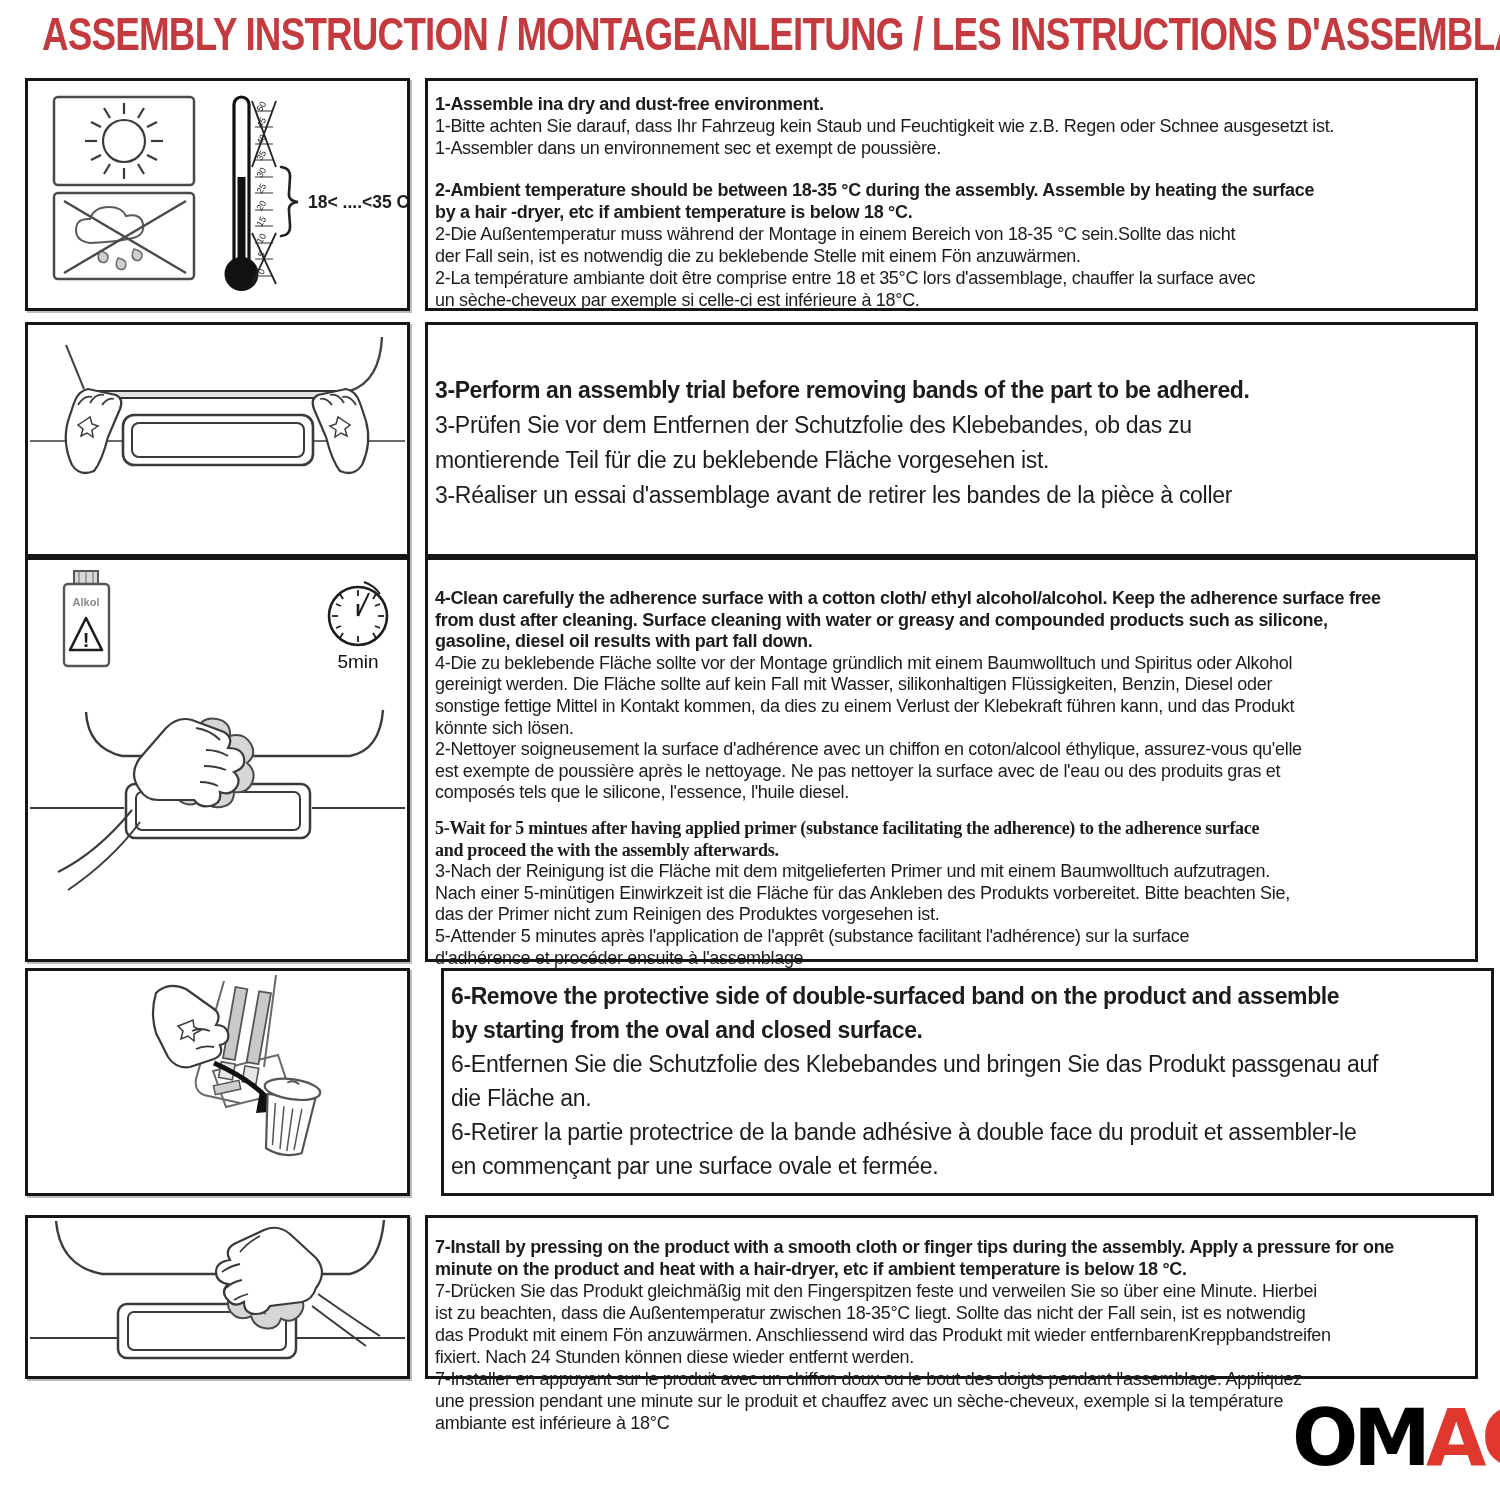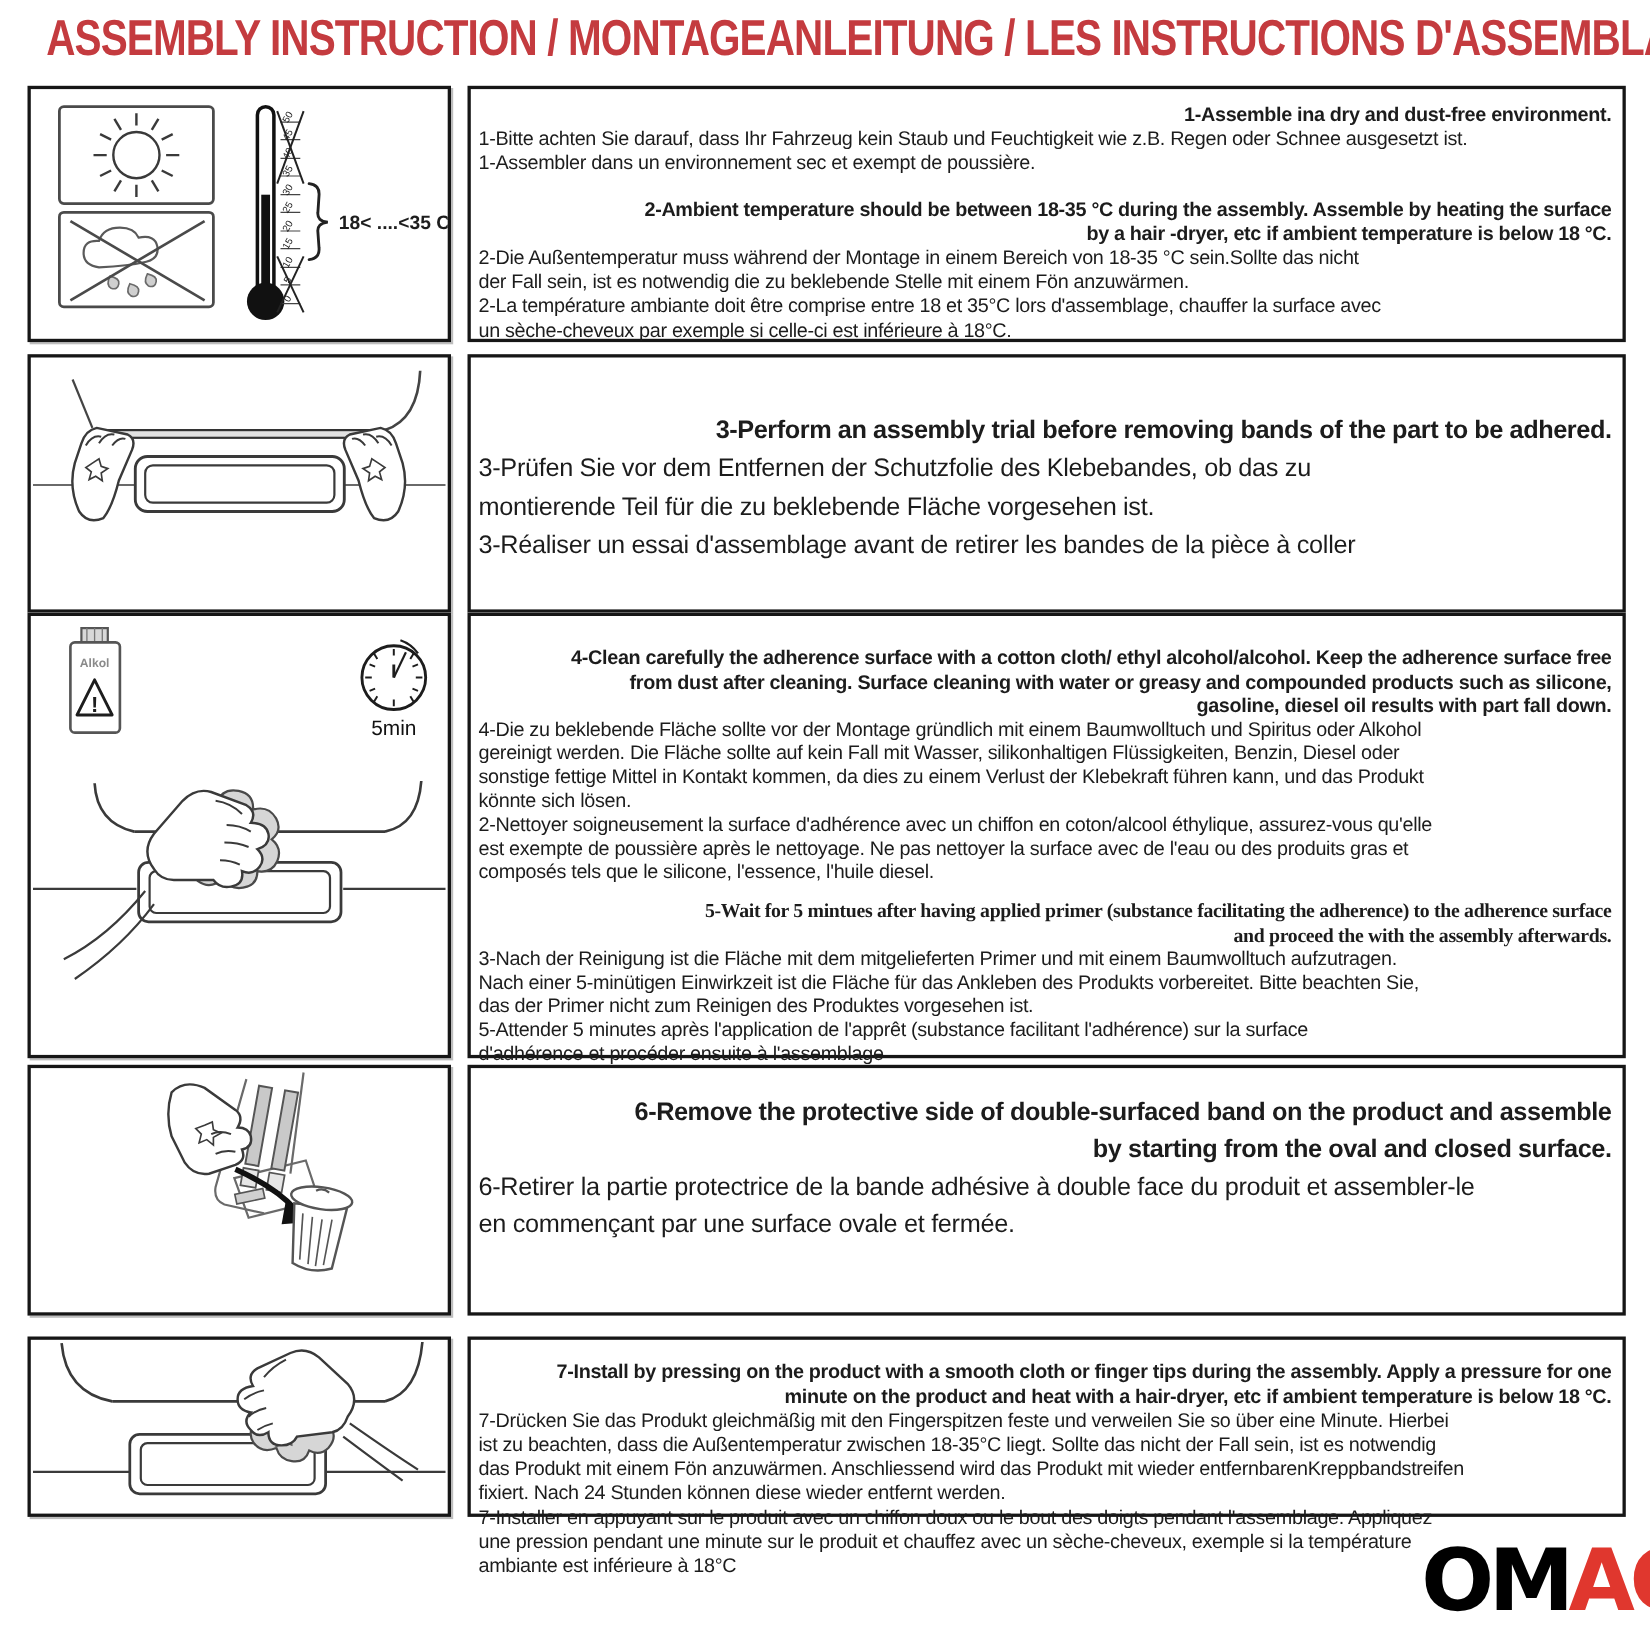--- a/index.html
+++ b/index.html
@@ -19,29 +19,29 @@
   .cell-left{left:25px;width:385px;box-shadow:2px 2px 0 #bdbdbd;}
   .cell-right{left:425px;width:1053px;}
   
   .r1{top:78px;height:233px;}
   .r2{top:322px;height:235px;}
   .r3{top:557px;height:405px;}
   .r4{top:968px;height:228px;}
   .r5{top:1215px;height:164px;}
   .cell-right{padding:12px 10px 6px 7px;}
   .r2.cell-right{padding-top:48px;}
-  .r4.cell-right{padding-top:22px;}
+  .r4.cell-right{padding-top:8px;margin-left:16px;}
   .r3.cell-right{padding-top:28px;}
   .r5.cell-right{padding-top:18px;}
   p.para{margin:0;white-space:pre-line;}
   .small p.para{font-size:18px;line-height:22px;letter-spacing:-0.3px;}
   .r3.small p.para{line-height:21.6px;}
   .large p.para{font-size:23px;line-height:35px;letter-spacing:-0.3px;}
   .r4.large p.para{line-height:34px;}
-  p.b{font-weight:bold;letter-spacing:-0.5px;text-align:right;}
+  p.b{font-weight:bold;letter-spacing:-0.5px;}
   .large p.b{letter-spacing:-0.4px;}
   p.gap{margin-top:20px;}
   .r3 p.gap{margin-top:14px;font-family:Liberation Serif, serif;}
   svg{display:block;}
   .logo{
     position:absolute;left:1284px;top:1394px;height:92px;background:#ffffff;
     padding-left:8px;z-index:5;font-weight:bold;font-size:78px;line-height:88px;
     letter-spacing:-5px;font-family:"DejaVu Sans","Liberation Sans",sans-serif;
   }
   .logo .lb{color:#000000;}
@@ -318,20 +318,22 @@
           <line x1="272" y1="136" x2="270" y2="178"></line>
       </g>
       <ellipse cx="260" cy="118" rx="28" ry="10" stroke-width="2.2"></ellipse>
       <path d="M254,112 q6,-4 12,0" fill="none" stroke-width="2"></path>
     </g>
   </svg>
 </div>
 <div class="box cell-right r4 large">
   <p class="para b">6-Remove the protective side of double-surfaced band on the product and assemble
 by starting from the oval and closed surface.</p>
+  <p class="para">6-Entfernen Sie die Schutzfolie des Klebebandes und bringen Sie das Produkt passgenau auf
+die Fläche an.</p>
   <p class="para">6-Retirer la partie protectrice de la bande adhésive à double face du produit et assembler-le
 en commençant par une surface ovale et fermée.</p>
 </div>
 
 <div class="box cell-left r5">
   <svg viewBox="0 0 379 226" width="379" height="226">
     <g stroke="#3a3a3a" fill="none" stroke-width="2.4">
       <path d="M28,3 Q32,48 74,56"></path>
       <line x1="74" y1="56" x2="322" y2="56"></line>
       <path d="M322,56 Q352,48 356,2"></path>

